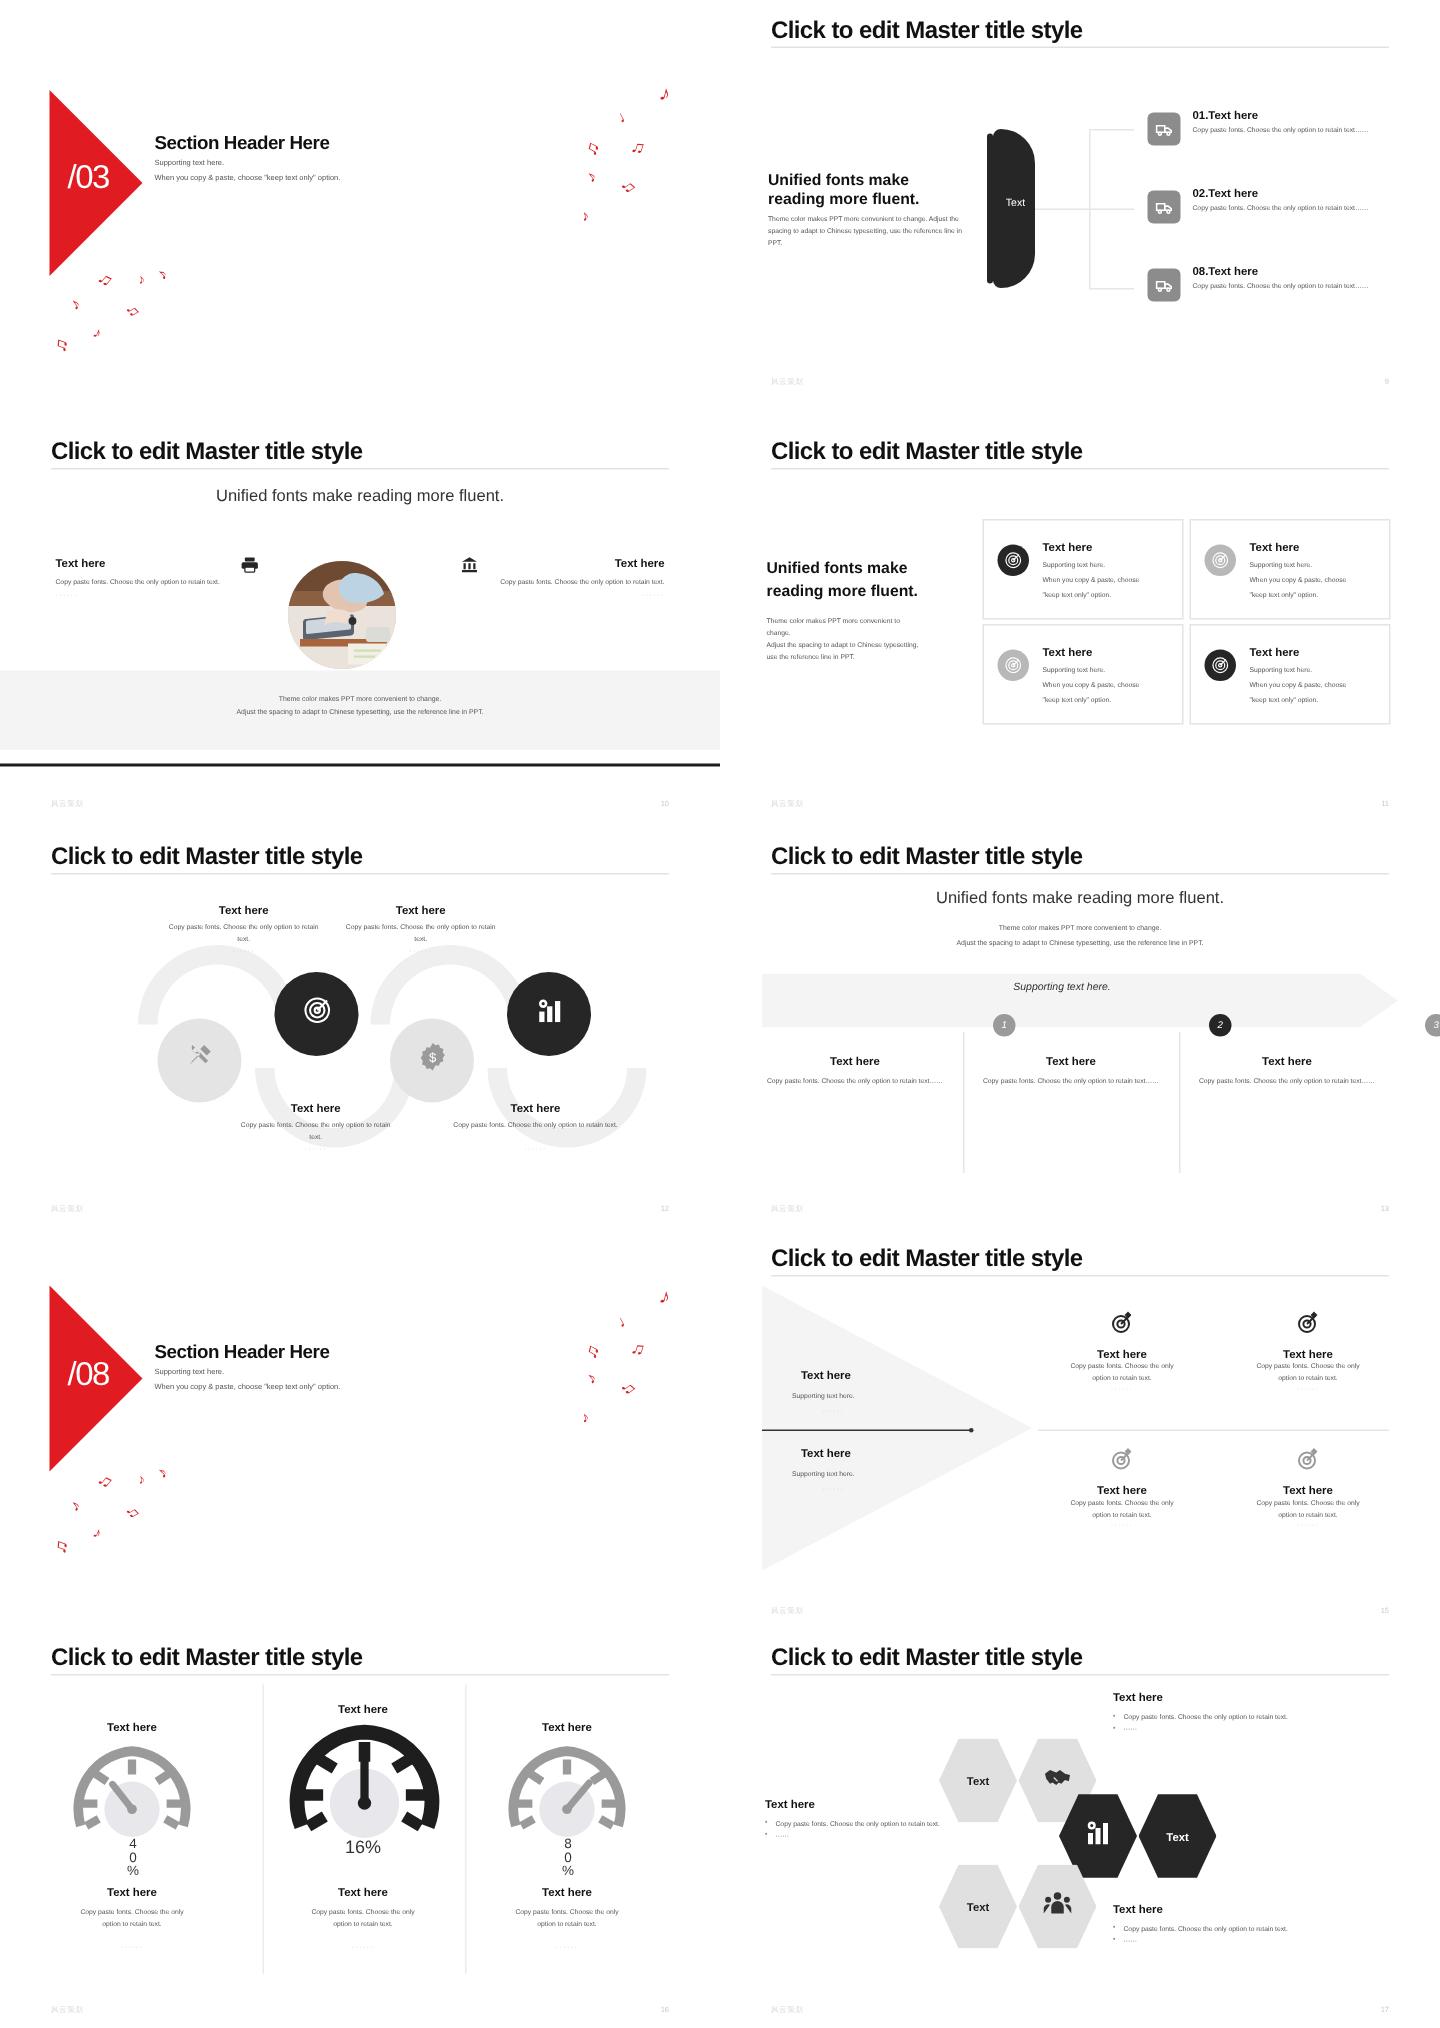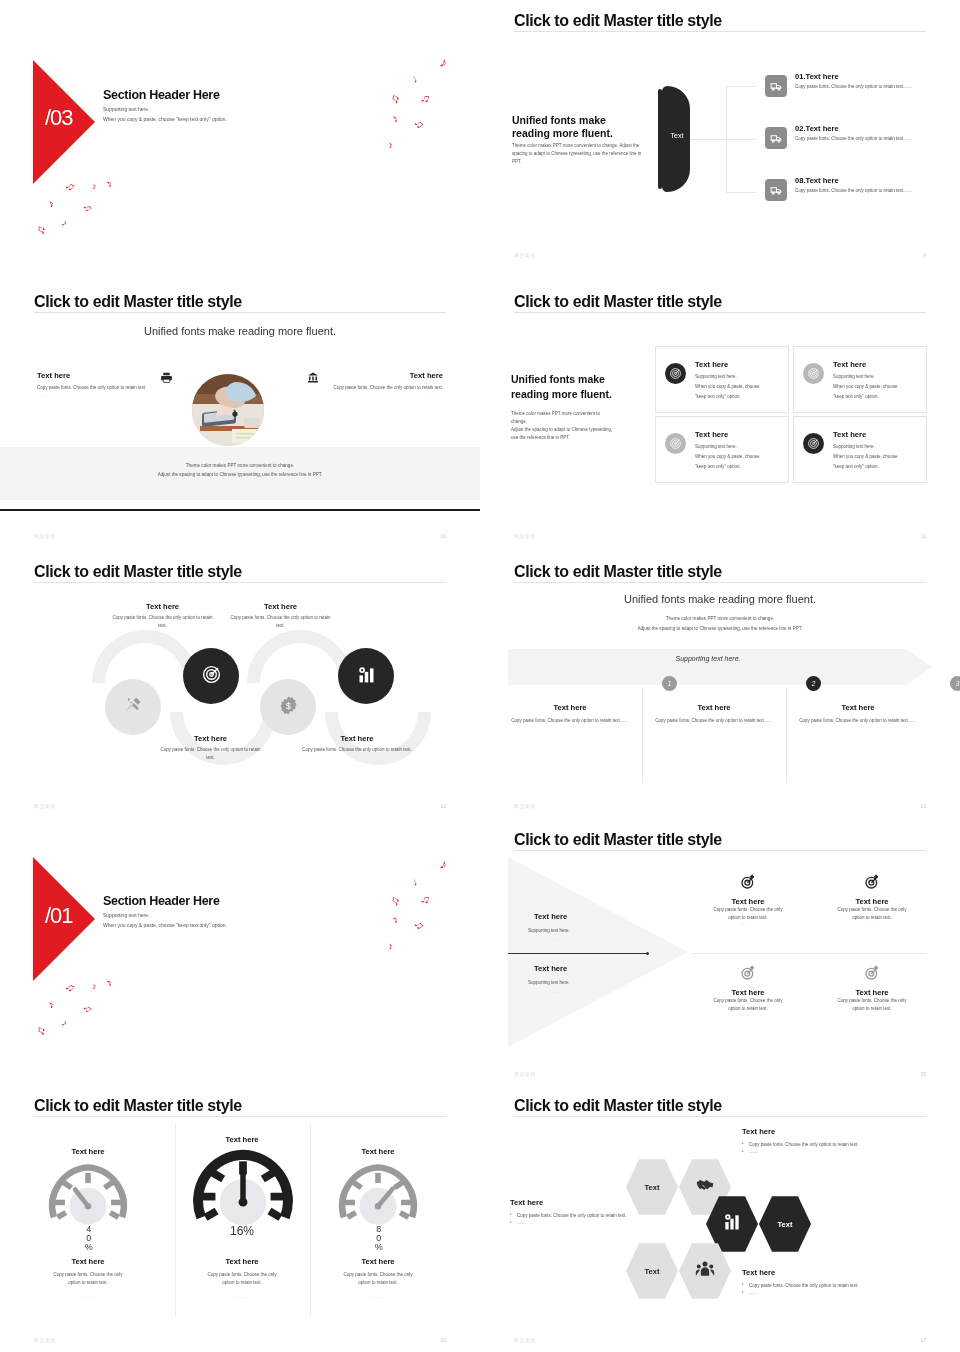--- a/index.html
+++ b/index.html
@@ -377,21 +377,21 @@
   <div class="body-s" style="position:absolute;left:168px;top:166px;width:132px;text-align:center;">Copy paste fonts. Choose the only option to retain text……</div>
   <div class="h3" style="position:absolute;left:308px;top:152px;width:140px;text-align:center;">Text here</div>
   <div class="body-s" style="position:absolute;left:312px;top:166px;width:132px;text-align:center;">Copy paste fonts. Choose the only option to retain text……</div>
 
   <div class="foot-note">风云策划</div>
   <div class="foot-num">13</div>
 </div>
 
 <div class="slide s-r3 s-c0">
   <div class="redtri" style="left:33px;top:38px;"></div>
-  <div class="redtri-num" style="left:45px;top:84px;">/01</div>
+  <div class="redtri-num" style="left:45px;top:84px;">/08</div>
   <div class="sec-h" style="left:103px;top:75px;">Section Header Here</div>
   <div class="sec-s1" style="left:103px;top:93px;">Supporting text here.</div>
   <div class="sec-s2" style="left:103px;top:103px;">When you copy &amp; paste, choose "keep text only" option.</div>
   <div class="notes-b">
     <div class="note" style="left:440px;top:38px;transform:rotate(14deg);font-size:14px;">♪</div>
     <div class="note" style="left:412px;top:56px;transform:rotate(-28deg);font-size:11px;">♩</div>
     <div class="note" style="left:421px;top:74px;transform:rotate(18deg);font-size:12px;">♫</div>
     <div class="note" style="left:390px;top:76px;transform:rotate(-62deg);font-size:12px;">♫</div>
     <div class="note" style="left:392px;top:95px;transform:rotate(-40deg);font-size:11px;">♪</div>
     <div class="note" style="left:415px;top:100px;transform:rotate(55deg);font-size:12px;">♫</div>

